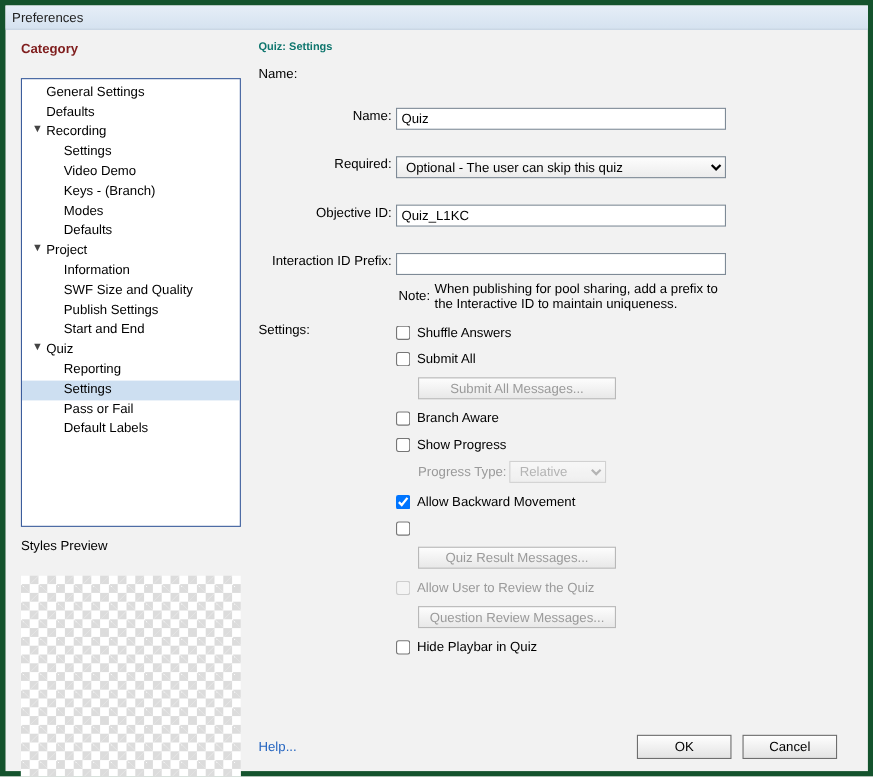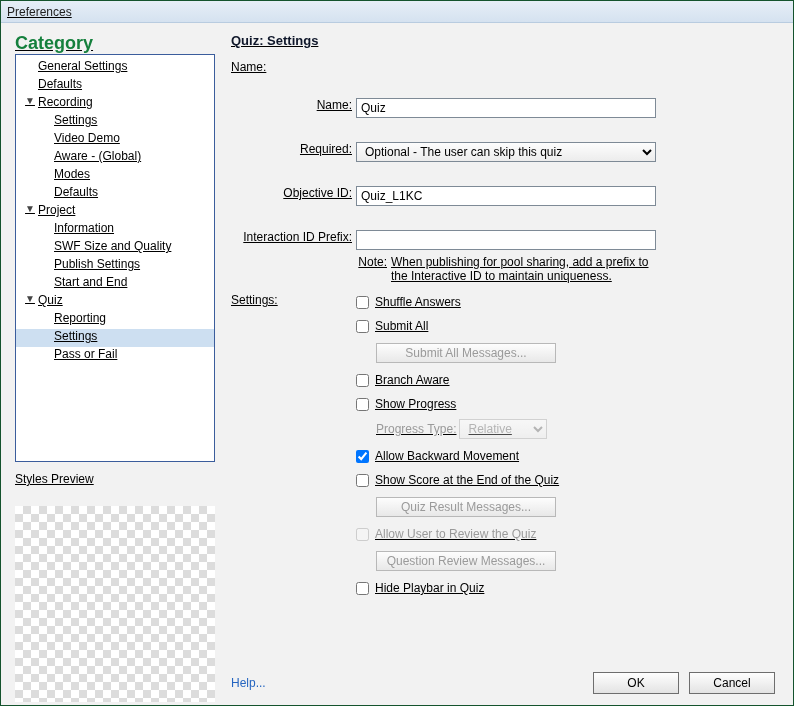--- a/index.html
+++ b/index.html
@@ -11,23 +11,22 @@
     color: #000;
     background: #f2f2f2;
     width: 794px;
     height: 706px;
     overflow: hidden;
   }
   .window {
     width: 794px;
     height: 706px;
     background: #f2f2f2;
-    border: 1px solid #14532d;
+    border: 5px solid #14532d;
     position: relative;
-    text-decoration: underline;
   }
   .titlebar {
     height: 22px;
     background: linear-gradient(#e6eef7, #d5e2f0);
     border-bottom: 1px solid #b9cce0;
     padding-left: 6px;
     line-height: 22px;
     font-size: 12px;
     color: #222;
   }
@@ -37,23 +36,23 @@
     padding: 10px 14px 0 14px;
     height: calc(100% - 22px - 44px);
   }
   .left-col {
     width: 200px;
     flex: 0 0 200px;
     margin-right: 12px;
   }
   .panel-title {
     font-weight: bold;
-    font-size: 18px;
-    margin-bottom: 0;
-    color: #15803d;
+    font-size: 12px;
+    margin-bottom: 20px;
+    color: #7f1d1d;
   }
   .tree-panel {
     border: 1px solid #3b5d9c;
     background: #fff;
     padding: 4px 0;
     height: 408px;
     overflow: hidden;
   }
   .tree-item {
     display: flex;
@@ -91,23 +90,23 @@
     background-size: 16px 16px;
     background-position: 0 0, 0 8px, 8px -8px, -8px 0px;
     background-color: #fff;
   }
   .right-col {
     flex: 1;
     padding-left: 4px;
   }
   .section-title {
     font-weight: bold;
-    font-size: 13px;
+    font-size: 10px;
     margin-bottom: 12px;
-    color: #0f172a;
+    color: #0f766e;
   }
   .form-row {
     display: flex;
     align-items: flex-start;
     margin-bottom: 5px;
     margin-top: 24px;
   }
   .form-label {
     width: 125px;
     text-align: right;
@@ -127,20 +126,21 @@
     padding: 1px 4px;
     background: #fff;
   }
   select {
     background: linear-gradient(#fdfdfd,#ececec);
   }
   .note-row {
     display: flex;
     margin-top: 2px;
     margin-bottom: 10px;
+    align-items: center;
   }
   .note-label {
     width: 160px;
     text-align: right;
     padding-right: 4px;
   }
   .note-text {
     flex: 1;
     max-width: 270px;
   }
@@ -190,21 +190,21 @@
   .progress-row select {
     width: 88px;
     color: #9a9a9a;
     background: linear-gradient(#fafafa,#eee);
     border:1px solid #c4c4c4;
     margin-left:3px;
   }
   .bottom-bar {
     position: absolute;
     left: 0;
-    right: 0;
+    right: 10px;
     bottom: 0;
     height: 44px;
     display: flex;
     align-items: center;
     padding: 0 18px;
   }
   .help-link {
     color: #2565c0;
     cursor: pointer;
     margin-left: 212px;
@@ -247,21 +247,21 @@
             <span class="tree-arrow">▼</span>
             <span>Recording</span>
           </div>
         <div class="tree-item level1">
             <span>Settings</span>
           </div>
         <div class="tree-item level1">
             <span>Video Demo</span>
           </div>
         <div class="tree-item level1">
-            <span>Aware - (Global)</span>
+            <span>Keys - (Branch)</span>
           </div>
         <div class="tree-item level1">
             <span>Modes</span>
           </div>
         <div class="tree-item level1">
             <span>Defaults</span>
           </div>
         <div class="tree-item expandable">
             <span class="tree-arrow">▼</span>
             <span>Project</span>
@@ -283,20 +283,23 @@
             <span>Quiz</span>
           </div>
         <div class="tree-item level1">
             <span>Reporting</span>
           </div>
         <div class="tree-item level1 selected">
             <span>Settings</span>
           </div>
         <div class="tree-item level1">
             <span>Pass or Fail</span>
+          </div>
+        <div class="tree-item level1">
+            <span>Default Labels</span>
           </div>
       </div>
       <div class="styles-label">Styles Preview</div>
       <div class="styles-preview"></div>
     </div>
 
     <div class="right-col">
       <div class="section-title">Quiz: Settings</div>
       <div class="subheader">Name:</div>
 
@@ -356,21 +359,20 @@
             </select>
           </div>
 
           <div class="checkbox-row">
             <input type="checkbox" checked="" style="">
             <span>Allow Backward Movement</span>
           </div>
 
           <div class="checkbox-row">
             <input type="checkbox" style="">
-            <span>Show Score at the End of the Quiz</span>
           </div>
           <div class="flat-button">Quiz Result Messages...</div>
 
           <div class="checkbox-row disabled">
             <input type="checkbox" disabled="" style="">
             <span>Allow User to Review the Quiz</span>
           </div>
           <div class="flat-button">Question Review Messages...</div>
 
           <div class="checkbox-row">

